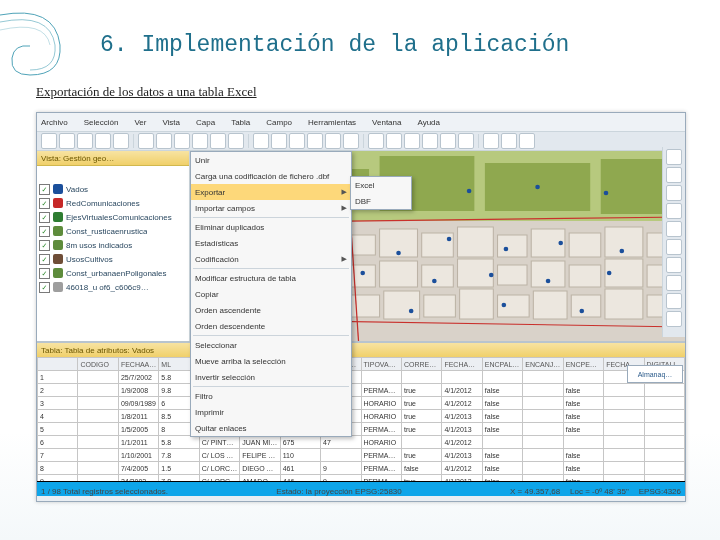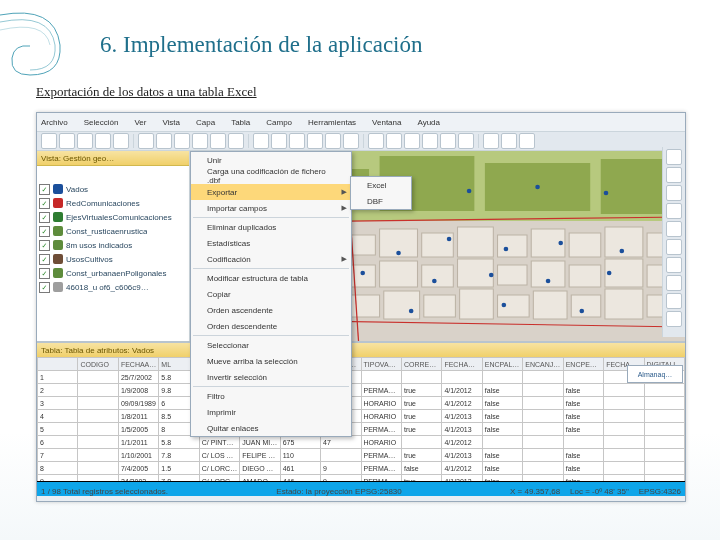--- a/index.html
+++ b/index.html
@@ -1,36 +1,36 @@
 <!DOCTYPE html>
 <html><head>
 <meta charset="utf-8">
 <style>
 html,body{margin:0;padding:0;width:720px;height:540px;font-family:Verdana,Arial,sans-serif;background:#fff;overflow:hidden}
 .slide{width:720px;height:540px;position:relative;background:linear-gradient(to bottom,#fff 0,#fff 80%,#f4f8fa 100%)}
 .swirl{position:absolute;left:0;top:0;width:90px;height:100px;overflow:hidden;pointer-events:none}
 .swirl svg{display:block}
-.title{position:absolute;left:100px;top:32px;font-family:Liberation Serif, serif;font-size:23px;color:#1f6f8b}
+.title{position:absolute;left:100px;top:32px;font-family:Liberation Mono, monospace;font-size:23px;color:#1f6f8b}
 .subtitle{position:absolute;left:36px;top:84px;font-family:Georgia,serif;font-size:13px;color:#222;text-decoration:underline}
 .app{position:absolute;left:36px;top:112px;width:648px;height:388px;border:1px solid #9ab;background:#e9eef3;font-size:8px;color:#333;box-shadow:0 0 4px rgba(0,0,0,.2)}
 .menubar{height:14px;background:#eef2f6;padding:2px 4px;font-size:8px;color:#333;display:flex;gap:16px;align-items:center;border-bottom:1px solid #cbd5dc}
 .toolbar{height:18px;background:#e2e8ee;border-bottom:1px solid #cbd5dc;display:flex;align-items:center;gap:2px;padding:0 4px}
 .tbtn{width:14px;height:14px;background:#fff;border:1px solid #b8c4ce;border-radius:2px}
 .tsep{width:1px;height:14px;background:#cbd5dc;margin:0 2px}
 .mainrow{display:flex;height:190px}
 .left{width:152px;background:#fff;border-right:1px solid #cbd5dc;display:flex;flex-direction:column}
 .lefttab{height:14px;background:linear-gradient(#f7e3a2,#f0d06a);border-bottom:1px solid #d1b84e;font-size:8px;display:flex;align-items:center;padding:0 4px;color:#6b5600}
 .tree{flex:1;overflow:auto;padding:16px 2px}
 .trow{display:flex;align-items:center;height:14px;gap:3px;font-size:8px;color:#2a4860}
 .trow .chk{width:9px;height:9px;border:1px solid #7a7a7a;background:#fff;display:flex;align-items:center;justify-content:center;font-size:7px;line-height:7px;color:#2b8a2b}
 .trow .ic{width:10px;height:10px;border-radius:2px}
 .trow .lbl{white-space:nowrap;overflow:hidden;text-overflow:ellipsis}
 .center{flex:1;position:relative;background:#dde6d0}
 .ctxmenu{position:absolute;left:0;top:0;width:160px;background:#f7f7f7;border:1px solid #9ab;box-shadow:2px 2px 4px rgba(0,0,0,.25);font-size:8px;z-index:5}
-.ctxitem{padding:2px 16px;height:12px;display:flex;align-items:center;color:#333;position:relative}
+.ctxitem{padding:2px 4px;height:12px;display:flex;align-items:center;color:#333;position:relative}
 .ctxitem.hl{background:#fdd87a}
 .ctxitem .arrow{position:absolute;right:4px;font-size:7px;color:#555}
 .ctxhr{height:1px;background:#ccd4db;margin:1px 2px}
 .submenu{position:absolute;left:160px;top:25px;width:60px;background:#f7f7f7;border:1px solid #9ab;box-shadow:2px 2px 4px rgba(0,0,0,.25);font-size:8px;z-index:6}
 .mapwrap{position:absolute;inset:0}
 .bottompanel{border-top:2px solid #b8c4ce}
 .btabs{height:14px;background:linear-gradient(#f7e3a2,#f0d06a);font-size:8px;display:flex;align-items:center;padding:0 4px;color:#6b5600}
 .tblwrap{height:124px;background:#fff;overflow:auto}
 table.grid{border-collapse:collapse;width:100%;font-size:7px;table-layout:fixed}
 table.grid th,table.grid td{border:1px solid #c6c6c6;padding:1px 2px;height:10px;white-space:nowrap;overflow:hidden;text-overflow:ellipsis;text-align:left}

